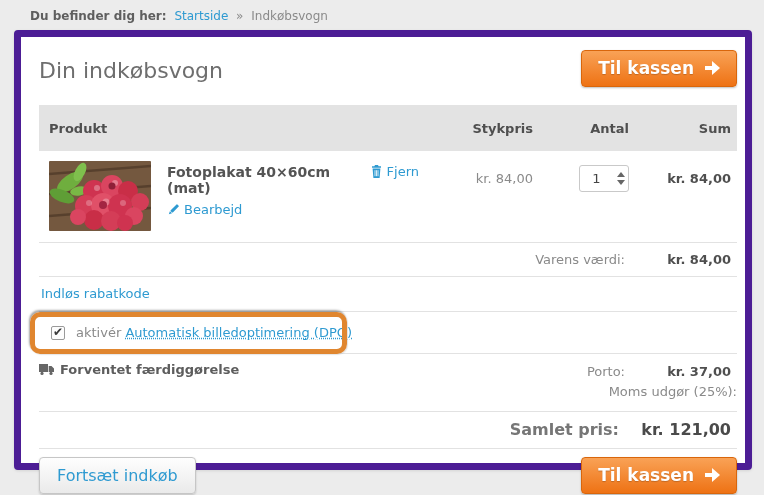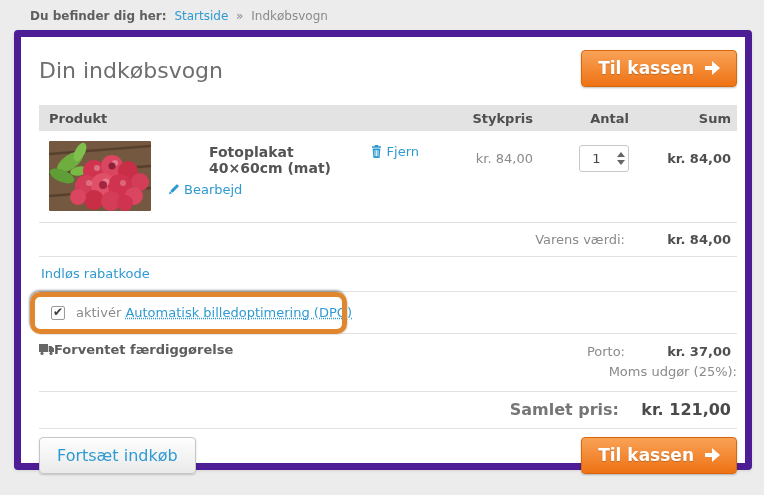--- a/index.html
+++ b/index.html
@@ -46,32 +46,32 @@
     cursor: pointer;
   }
   .arrow-icon { display: inline-block; position: relative; width: 16px; height: 14px; }
   .arrow-icon::before { content: ""; position: absolute; left: 0; top: 5px; width: 8px; height: 4px; background: #fff; }
   .arrow-icon::after { content: ""; position: absolute; left: 7px; top: 0; border: 7px solid transparent; border-left: 8px solid #fff; }
 
   
   .thead {
     display: flex; background: #e3e3e3; align-items: center;
     font-size: 13px; font-weight: bold; color: #4f4f4f;
-    height: 26px;
+    height: 46px;
   }
   .c-prod { flex: 1; padding-left: 10px; }
   .c-price { width: 90px; text-align: right; }
   .c-qty { width: 100px; text-align: right; padding-right: 4px; }
   .c-sum { width: 104px; text-align: right; padding-right: 6px; }
 
   .item-row { display: flex; padding: 10px 0 11px; }
   .prod-cell { display: flex; }
   .thumb { width: 102px; height: 70px; margin-right: 16px; flex: none; border-radius: 1px; overflow: hidden; }
   .info { flex: 1; padding-top: 3px; }
-  .info-top { display: flex; justify-content: flex-end; align-items: flex-start; padding-right: 24px; margin-left: 42px; }
+  .info-top { display: flex; justify-content: flex-end; align-items: flex-start; padding-right: 24px; }
   .item-name { font-size: 14px; font-weight: bold; color: #545454; }
   .blue-link { color: #2e9ad1; font-size: 13px; text-decoration: none; cursor: pointer; display: inline-flex; align-items: center; gap: 5px; }
   .edit-link { margin-top: 6px; }
   .item-row .c-price { padding-top: 10px; color: #8a8a8a; font-size: 13px; }
   .item-row .c-sum { padding-top: 10px; color: #4f4f4f; font-size: 13px; font-weight: bold; }
   .item-row .c-qty { padding-top: 4px; }
 
   
   .stepper {
     display: inline-flex; width: 50px; height: 27px;
@@ -101,21 +101,21 @@
     box-shadow: -1px -2px 2px rgba(95,95,95,.55), 1px 1px 1px rgba(150,150,150,.25);
     pointer-events: none;
   }
   .checkbox { width: 14px; height: 14px; border: 1px solid #9a9a9a; border-radius: 2px; background: #fdfdfd; position: relative; cursor: pointer; flex: none; }
   .checkbox.checked::after { content: "✔"; position: absolute; left: 1px; top: -2px; font-size: 12px; color: #3a3a3a; }
   .dpo-prefix { color: #8a8a8a; }
   .dpo-link { text-decoration: underline dotted; }
 
   
   .completion-row { display: flex; justify-content: space-between; padding: 8px 0 9px; }
-  .completion-title-line { display: flex; align-items: center; font-size: 13px; font-weight: bold; color: #5d5d5d; }
+  .completion-title-line { display: flex; align-items: center; gap: 6px; font-size: 13px; font-weight: bold; color: #5d5d5d; }
   .completion-note { font-size: 13px; color: #9a9a9a; margin-top: 5px; }
   .totals-right .summary-line { line-height: 20px; }
 
   .total-line { display: flex; justify-content: flex-end; align-items: center; font-size: 16px; padding: 8px 0 9px; }
   .total-label { font-weight: bold; color: #767676; }
   .total-value { width: 118px; text-align: right; font-weight: bold; color: #4a4a4a; padding-right: 6px; }
 
   
   .footer-row { display: flex; justify-content: space-between; align-items: center; margin-top: 8px; }
   .btn-gray {

